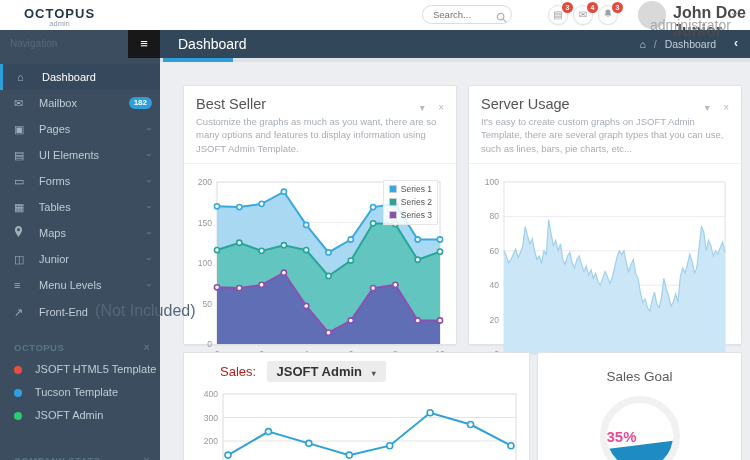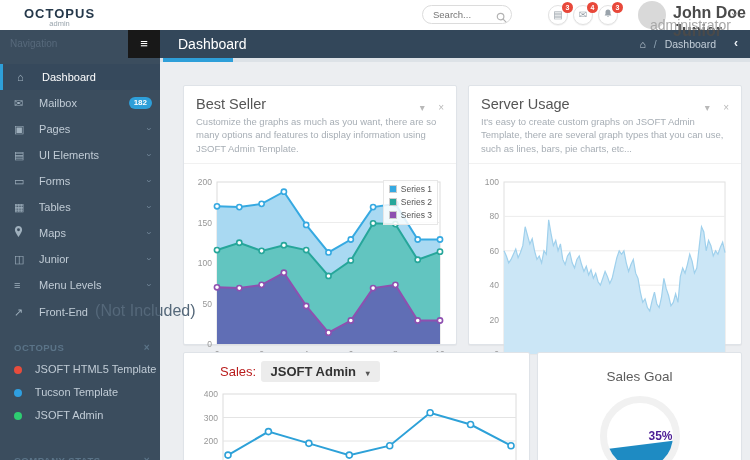--- a/index.html
+++ b/index.html
@@ -73,31 +73,31 @@
   .chart-wrap { position:relative; padding:8px 11px 0; }
   svg text { font-family:"Liberation Sans", sans-serif; font-size:8.5px; fill:#979797; }
 
   .legend { position:absolute; top:16px; right:18px; background:rgba(255,255,255,.85);
             border:1px solid #e7e7e7; padding:2px 5px; }
   .legend-row { height:13px; line-height:13px; font-size:8.5px; color:#545454; }
   .swatch { display:inline-block; width:8px; height:8px; border:1px solid #ccc; margin-right:4px; vertical-align:-1px; }
 
   .sales-head { padding:8px 12px 4px; line-height:18px; }
   .sales-label { font-size:13px; color:#b91c1c;margin-left:24px; }
-  .dropdown { background:#ececec; border:none; border-radius:3px; padding:3px 10px; 
+  .dropdown { background:#ececec; border:none; border-radius:3px; padding:3px 10px; margin-left:6px;
               font-size:13px; font-weight:700; color:#333; cursor:pointer;
               font-family:"Liberation Sans", sans-serif; }
   .caret { font-size:8px; color:#555; margin-left:6px; }
 
   .goal-title { text-align:center; font-size:13.5px; color:#5c5c5c; margin-top:16px; }
   .goal-circle { position:relative; width:80px; height:80px; margin:12px auto 0; border:7px solid #f1f1f1;
                  border-radius:50%; background:#fff; overflow:hidden; }
   .goal-fill { position:absolute; left:-8px; right:-8px; top:42px; height:46px; transform:rotate(-7deg); }
-  .goal-label { position:absolute; left:0; right:0; top:50%; transform:translateY(-50%); text-align:right;
-                font-size:12px; font-weight:700; color:#4c1d95; z-index:2; }
+  .goal-label { position:absolute; left:0; right:0; top:50%; transform:translateY(-50%); text-align:left;
+                font-size:15px; font-weight:700; color:#ec4899; z-index:2; }
 </style>
 </head>
 <body>
 
 <div class="topbar">
   <div class="logo">
     <span class="logo-main">OCTOPUS</span>
     <span class="logo-sub">admin</span>
   </div>
   <input class="search" type="text" placeholder="Search..." style="">

